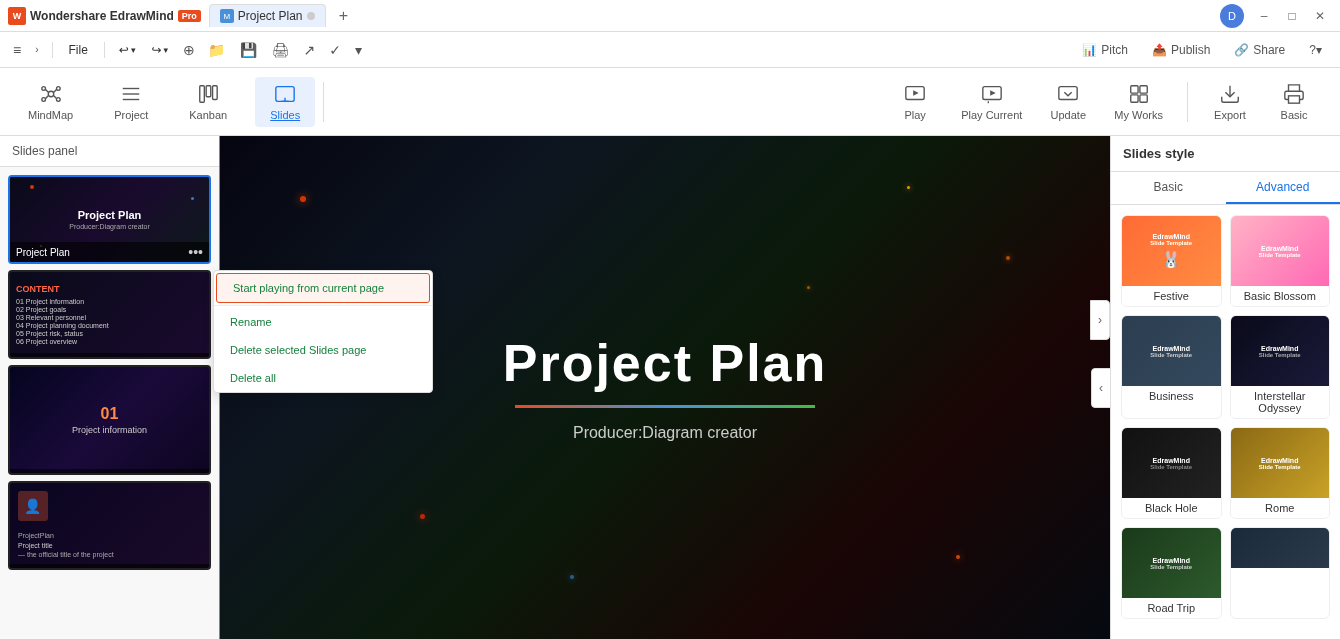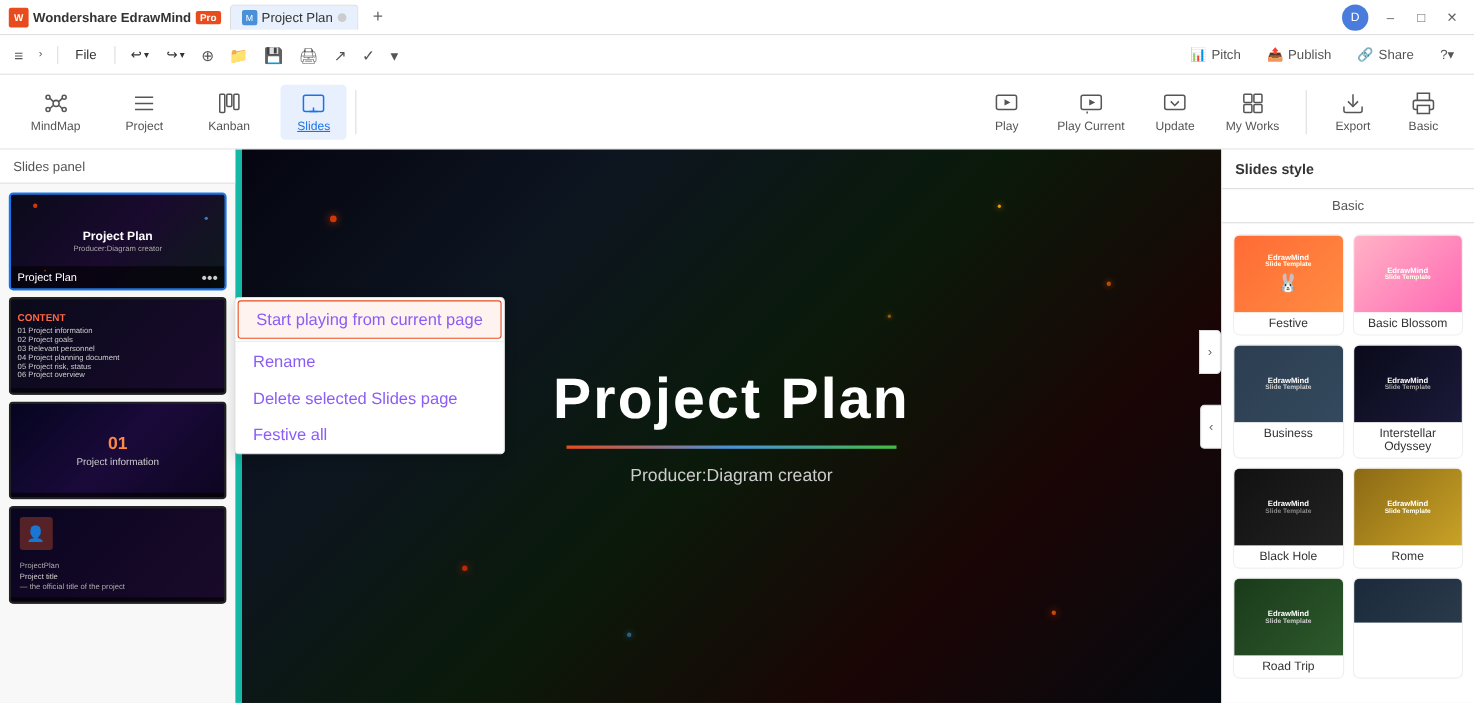--- a/index.html
+++ b/index.html
@@ -52,21 +52,21 @@
     
     .action-bar-item {
       display: flex; align-items: center; gap: 4px; padding: 5px 10px;
       font-size: 12px; color: #555; cursor: pointer; border-radius: 3px;
     }
 
     
     .main-layout { display: flex; height: calc(639px - 32px - 36px - 68px); }
 
     
-    .slides-panel { width: 220px; background: #f8f8f8; border-right: 6px solid #14b8a6; display: flex; flex-direction: column; overflow: hidden; }
+    .slides-panel { width: 220px; background: #f8f8f8; border-right: 1px solid #14b8a6; display: flex; flex-direction: column; overflow: hidden; }
     .slides-panel-header { padding: 8px 12px; font-size: 12px; color: #555; border-bottom: 1px solid #ddd; background: #fff; }
     .slides-panel-content { flex: 1; overflow-y: auto; padding: 8px; display: flex; flex-direction: column; gap: 6px; }
 
     .slide-thumb {
       position: relative; cursor: pointer; border-radius: 4px; overflow: hidden;
       border: 2px solid transparent; background: #222;
     }
     .slide-thumb.selected { border-color: #1a73e8; }
     .slide-thumb-img {
       width: 100%; height: 85px; display: flex; align-items: center; justify-content: center;
@@ -91,21 +91,21 @@
     .thumb2-header { font-size: 9px; color: #ff6644; font-weight: bold; margin-bottom: 4px; }
     .thumb2-item { font-size: 7px; color: #ccc; margin: 1px 0; }
 
     
     .context-menu {
       position: absolute; left: 213px; top: 270px; z-index: 100;
       background: #fff; border: 1px solid #ddd; border-radius: 4px;
       box-shadow: 0 4px 12px rgba(0,0,0,0.15); min-width: 220px;
     }
     .context-menu-item {
-      padding: 8px 16px; font-size: 15px; color: #8b5cf6; cursor: pointer;
+      padding: 8px 16px; font-size: 11px; color: #15803d; cursor: pointer;
       border-radius: 3px;
     }
     .context-menu-item.highlighted { background: #fff3f0; border: 1px solid #e84c1e; border-radius: 3px; margin: 2px 2px; }
     .context-menu-separator { height: 1px; background: #eee; margin: 2px 0; }
 
     
     .main-canvas { flex: 1; background: #2a2a2a; display: flex; align-items: center; justify-content: center; position: relative; overflow: hidden; }
     .canvas-content {
       width: 100%; height: 100%;
       background: linear-gradient(135deg, #050510 0%, #0d1520 25%, #0a1a0a 50%, #1a0505 75%, #050a10 100%);
@@ -337,21 +337,21 @@
             <div class="thumb2-item">05 Project risk, status</div>
             <div class="thumb2-item">06 Project overview</div>
           </div>
         </div>
         <div class="slide-thumb-label">
           <span></span>
         </div>
       </div>
 
       <div class="slide-thumb">
-        <div class="slide-thumb-img" style="background: linear-gradient(135deg, #050520, #1a0a3a, #0d0520); height:85px; position:relative;">
+        <div class="slide-thumb-img" style="background: linear-gradient(135deg, #050520, #1a0a3a, #0d0520); height:106px; position:relative;">
           <div style="position:absolute; top:50%; left:50%; transform:translate(-50%,-50%); text-align:center;">
             <div style="font-size:16px; color:#ff8844; font-weight:bold;">01</div>
             <div style="font-size:9px; color:#ccc; margin-top:2px;">Project information</div>
           </div>
         </div>
         <div class="slide-thumb-label">
           <span></span>
         </div>
       </div>
 
@@ -379,21 +379,21 @@
       <span>Start playing from current page</span>
     </div>
     <div class="context-menu-separator"></div>
     <div class="context-menu-item">
       <span>Rename</span>
     </div>
     <div class="context-menu-item">
       <span>Delete selected Slides page</span>
     </div>
     <div class="context-menu-item">
-      <span>Festive all</span>
+      <span>Delete all</span>
     </div>
   </div>
 
   <div class="main-canvas">
     <div class="canvas-content">
 
       <div style="position:absolute;top:60px;left:80px;width:6px;height:6px;background:#ff4400;border-radius:50%;opacity:0.8;box-shadow:0 0 8px #ff4400;"></div>
       <div style="position:absolute;top:120px;right:100px;width:4px;height:4px;background:#ff6600;border-radius:50%;opacity:0.7;box-shadow:0 0 6px #ff6600;"></div>
       <div style="position:absolute;top:200px;left:150px;width:5px;height:5px;background:#ff2200;border-radius:50%;opacity:0.6;box-shadow:0 0 10px #ff2200;"></div>
       <div style="position:absolute;bottom:80px;right:150px;width:4px;height:4px;background:#ff5500;border-radius:50%;opacity:0.8;box-shadow:0 0 8px #ff5500;"></div>
@@ -417,20 +417,23 @@
   <div style="position:absolute; right:230px; top:50%; transform:translateY(-50%); width:20px; height:40px; background:#fff; border:1px solid #ddd; border-radius:0 4px 4px 0; display:flex; align-items:center; justify-content:center; cursor:pointer; z-index:10; color:#666; font-size:12px;">›</div>
 
   <div class="style-panel">
     <div class="style-panel-header">
       <span>Slides style</span>
     </div>
     <div class="style-tabs">
       <div class="style-tab">
         <span>Basic</span>
       </div>
+      <div class="style-tab active">
+        <span>Advanced</span>
+      </div>
     </div>
     <div class="style-grid">
 
       <div class="style-card">
         <div class="style-card-img sc-festive">
           <div style="text-align:center; padding:6px;">
             <div style="font-size:7px; color:#fff; font-weight:bold;">EdrawMind</div>
             <div style="font-size:6px; color:#ffe;">Slide Template</div>
             <div style="margin-top:4px; font-size:16px;">🐰</div>
           </div>

